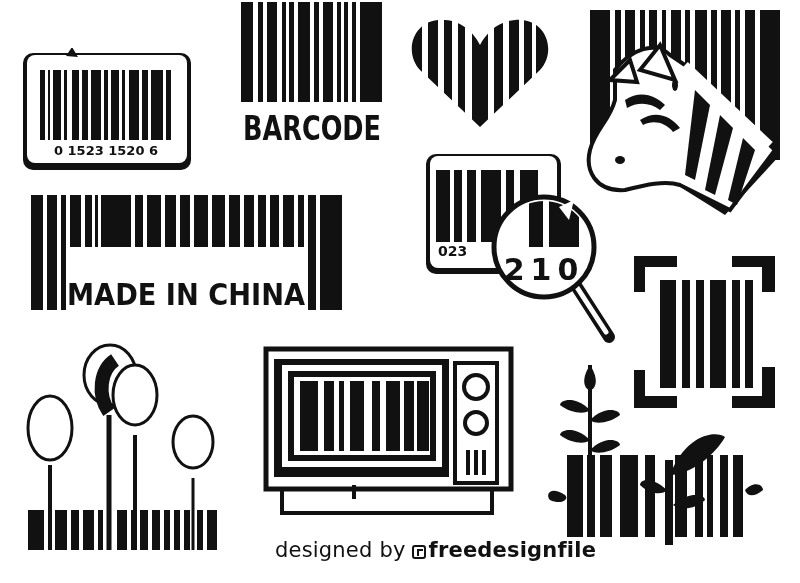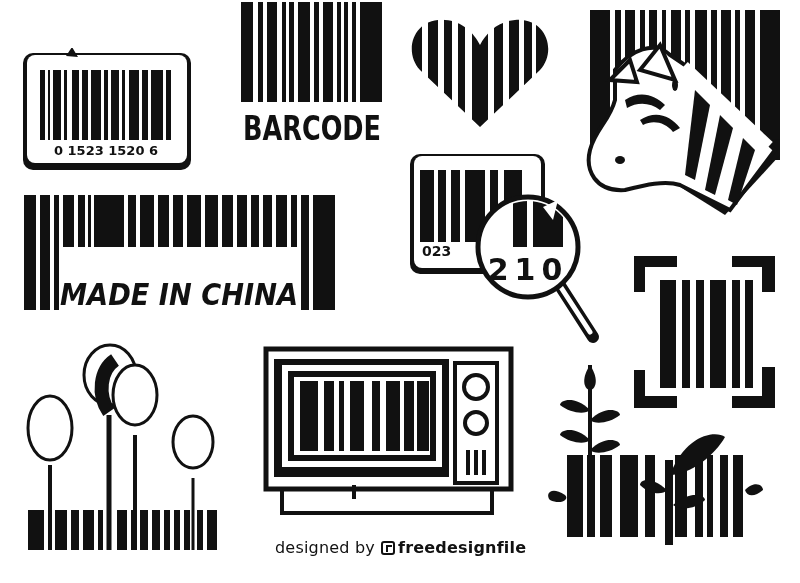--- a/index.html
+++ b/index.html
@@ -1,19 +1,19 @@
 <!DOCTYPE html>
 <html><head>
 <meta charset="utf-8">
 <style>
   html, body { margin: 0; padding: 0; background: #ffffff; }
   body { width: 800px; height: 583px; position: relative; overflow: hidden; font-family: "DejaVu Sans", sans-serif; }
   .art { position: absolute; }
   svg { display: block; }
-  .credit { position: absolute; left: 275px; top: 538px; font-size: 16px; color: #111; letter-spacing: 0.2px; white-space: nowrap; font-family: "DejaVu Sans", sans-serif; }
+  .credit { position: absolute; left: 275px; top: 538px; font-size: 21px; color: #111; letter-spacing: 0.2px; white-space: nowrap; font-family: "DejaVu Sans", sans-serif; }
   .credit .brand { font-weight: bold; }
   .credit .logo { display: inline-block; width: 14px; height: 14px; border: 2px solid #111; border-radius: 3px; margin: 0 3px 0 6px; vertical-align: -2px; box-sizing: border-box; position: relative; }
   .credit .logo::after { content: ""; position: absolute; left: 3px; top: 2px; width: 6px; height: 7px; border-left: 2px solid #111; border-top: 2px solid #111; box-sizing: border-box; }
   .label-text { font-family: "DejaVu Sans", sans-serif; font-weight: bold; fill: #111; }
 </style>
 </head>
 <body>
 
 <div class="art" style="left:20px;top:48px;">
   <svg width="175" height="125" viewBox="0 0 175 125">
@@ -109,21 +109,21 @@
       <path d="M158 128 L170 140 L152 195 L143 190 Z"></path>
       <ellipse cx="35" cy="150" rx="5" ry="4"></ellipse>
       <ellipse cx="90" cy="75" rx="3" ry="6"></ellipse>
     </g>
     <path d="M55 60 L75 35 L90 70 Z" fill="#fff" stroke="#111" stroke-width="4"></path>
     <path d="M25 70 L45 50 L52 72 Z" fill="#fff" stroke="#111" stroke-width="4"></path>
     <path d="M100 55 L185 135" stroke="#fff" stroke-width="8"></path>
   </svg>
 </div>
 
-<div class="art" style="left:22px;top:195px;font-style:italic;">
+<div class="art" style="left:29px;top:195px;">
   <svg width="320" height="118" viewBox="0 0 320 118">
     <g fill="#111">
       <rect x="2" y="0" width="12" height="115"></rect>
         <rect x="18" y="0" width="10" height="115"></rect>
       <rect x="32" y="0" width="5" height="115"></rect>
         <rect x="41" y="0" width="11" height="52"></rect>
       <rect x="56" y="0" width="7" height="52"></rect>
         <rect x="66" y="0" width="3" height="52"></rect>
       <rect x="72" y="0" width="30" height="52"></rect>
         <rect x="106" y="0" width="8" height="52"></rect>
@@ -138,21 +138,21 @@
       <rect x="241" y="0" width="9" height="52"></rect>
         <rect x="254" y="0" width="11" height="52"></rect>
       <rect x="269" y="0" width="6" height="52"></rect>
         <rect x="279" y="0" width="8" height="115"></rect>
       <rect x="291" y="0" width="22" height="115"></rect>
     </g>
     <text x="157" y="110" text-anchor="middle" class="label-text" font-size="30" textLength="238" lengthAdjust="spacingAndGlyphs">MADE IN CHINA</text>
   </svg>
 </div>
 
-<div class="art" style="left:408px;top:152px;text-align:right;">
+<div class="art" style="left:424px;top:152px;text-align:right;">
   <svg width="200" height="205" viewBox="0 0 200 205">
     <rect x="2" y="2" width="135" height="120" rx="10" fill="#111"></rect>
     <rect x="6" y="4" width="127" height="112" rx="8" fill="#fff"></rect>
     <g fill="#111">
       <rect x="12" y="18" width="14" height="72"></rect>
         <rect x="30" y="18" width="8" height="72"></rect>
       <rect x="43" y="18" width="9" height="72"></rect>
         <rect x="57" y="18" width="20" height="72"></rect>
       <rect x="82" y="18" width="8" height="72"></rect>
         <rect x="96" y="18" width="18" height="72"></rect>

